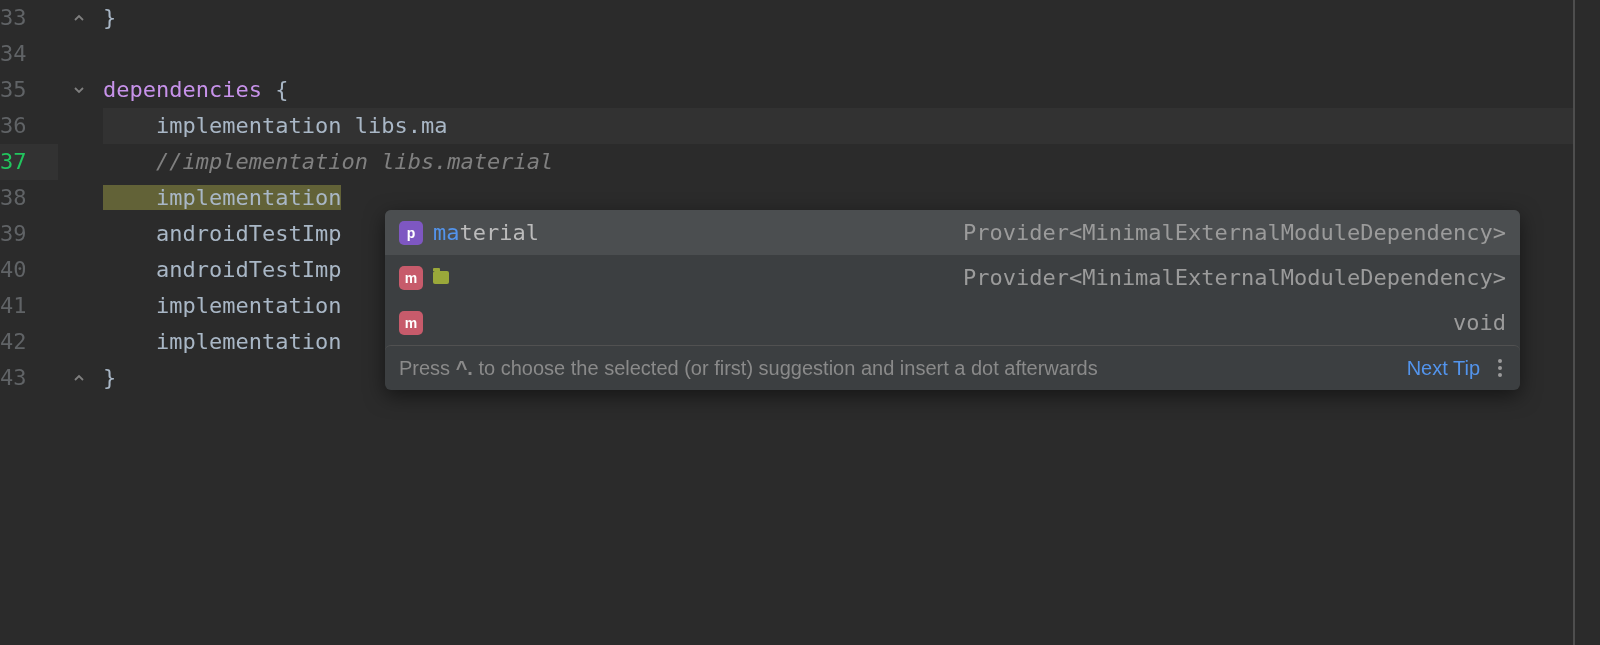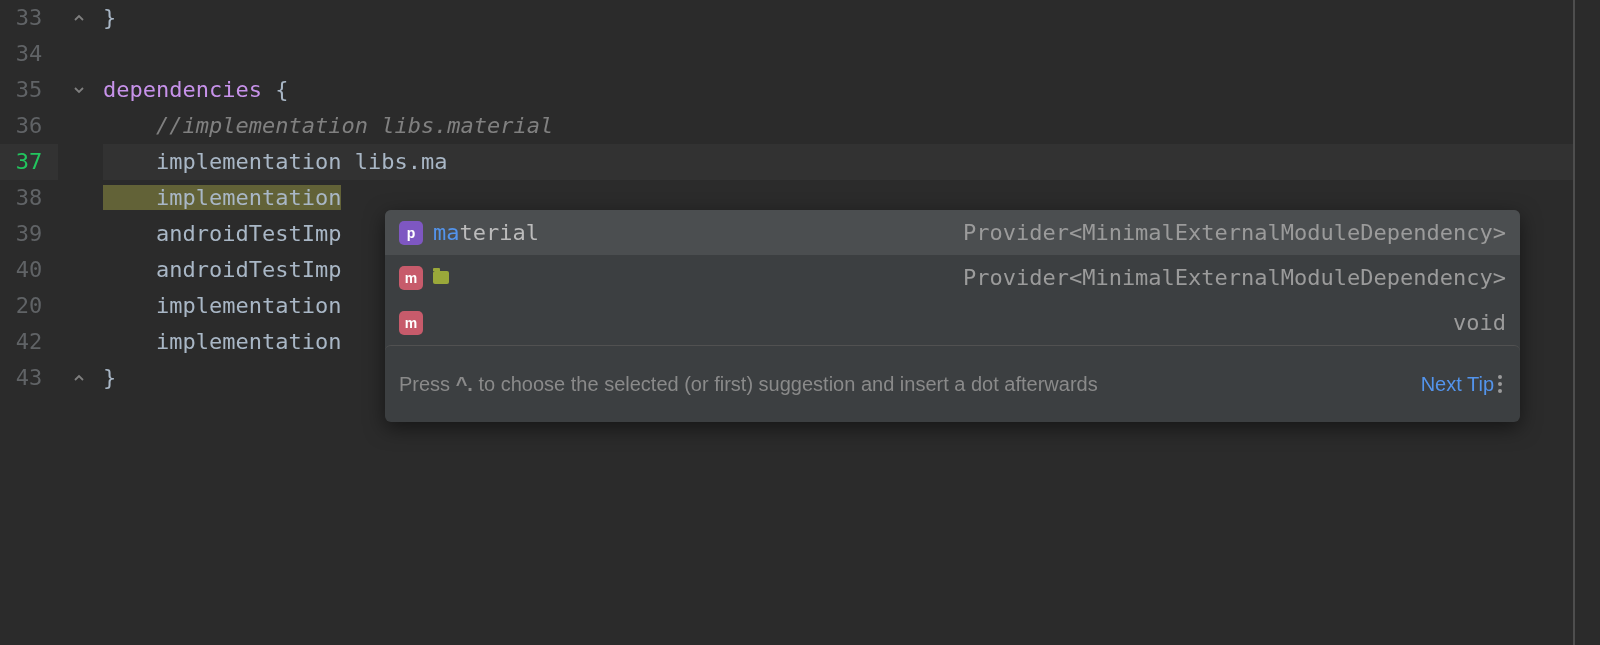--- a/index.html
+++ b/index.html
@@ -34,21 +34,21 @@
     color:var(--text);
   }
   .editor {
     position:absolute; inset:0;
     display:flex;
   }
   .gutter {
     width:68px;
     background:var(--bg);
     color:var(--gutter-fg);
-    text-align:center;
+    text-align:left;
     padding-right:10px;
     box-sizing:border-box;
   }
   .foldcol {
     width:35px;
     position:relative;
   }
   .codecol {
     flex:1;
     position:relative;
@@ -136,23 +136,24 @@
     top:-3px; left:0;
     width:7px; height:3px;
     background:var(--folder-icon);
     border-radius:1px 1px 0 0;
   }
   .match { color:var(--match);margin-top:40px; }
   .popup-footer {
     display:flex;
     align-items:center;
     height:44px;
-    padding:16px 14px;
+    padding:0 14px;
     color:#8a8a8a;
     font: 20px -apple-system,"Helvetica Neue",Arial,sans-serif;
+    gap:14px;
     border-top:1px solid var(--popup-border);
     border-radius:6px;
   }
   .popup-footer .hint { flex:1; }
   .link { color:var(--link); }
   .kebab {
     display:flex; flex-direction:column; gap:3px; padding:0 4px;
   }
   .kebab span {
     width:4px; height:4px; border-radius:50%; background:#9b9b9b;
@@ -167,21 +168,21 @@
 <div class="editor">
   <div class="gutter" id="gutter">
       <div class="line">33</div>
       <div class="line">34</div>
       <div class="line">35</div>
       <div class="line">36</div>
       <div class="line current">37</div>
       <div class="line">38</div>
       <div class="line">39</div>
       <div class="line">40</div>
-      <div class="line">20</div>
+      <div class="line">41</div>
       <div class="line">42</div>
       <div class="line">43</div>
     </div>
   <div class="foldcol" id="foldcol">
       <div class="line"></div>
       <div class="line"></div>
       <div class="line"></div>
       <div class="line"></div>
       <div class="line"></div>
       <div class="line"></div>
@@ -203,22 +204,22 @@
       <div class="fold-icon" style="top: 371px;">
         <svg width="14" height="14" viewBox="0 0 14 14">
           <path fill="none" stroke="#7f7f7f" stroke-width="1.8" d="M3 9 L7 5 L11 9"></path>
         </svg>
       </div>
     </div>
   <div class="codecol" id="codecol">
       <div class="line">}</div>
       <div class="line"></div>
       <div class="line"><span class="kw">dependencies</span><span class="plain"> {</span></div>
+      <div class="line current"><span class="plain">    implementation</span><span> </span><span class="plain">libs.ma</span></div>
       <div class="line"><span class="cm">    //implementation libs.material</span></div>
-      <div class="line current"><span class="plain">    implementation</span><span> </span><span class="plain">libs.ma</span></div>
       <div class="line"><span class="hlrow">    implementation</span></div>
       <div class="line"><span class="plain">    androidTestImp</span></div>
       <div class="line"><span class="plain">    androidTestImp</span></div>
       <div class="line"><span class="plain">    implementation</span></div>
       <div class="line"><span class="plain">    implementation</span></div>
       <div class="line">}</div>
     </div>
 </div>
 
 <div class="popup">

